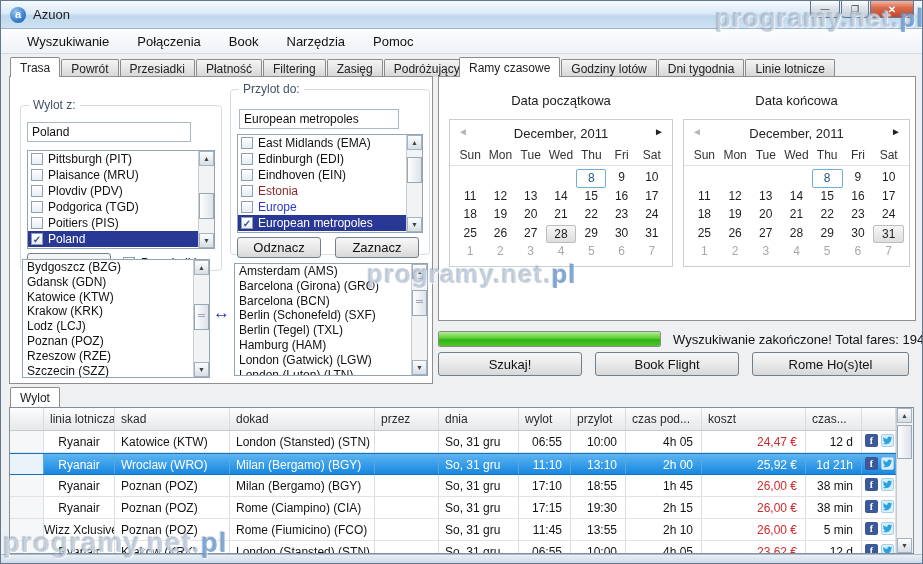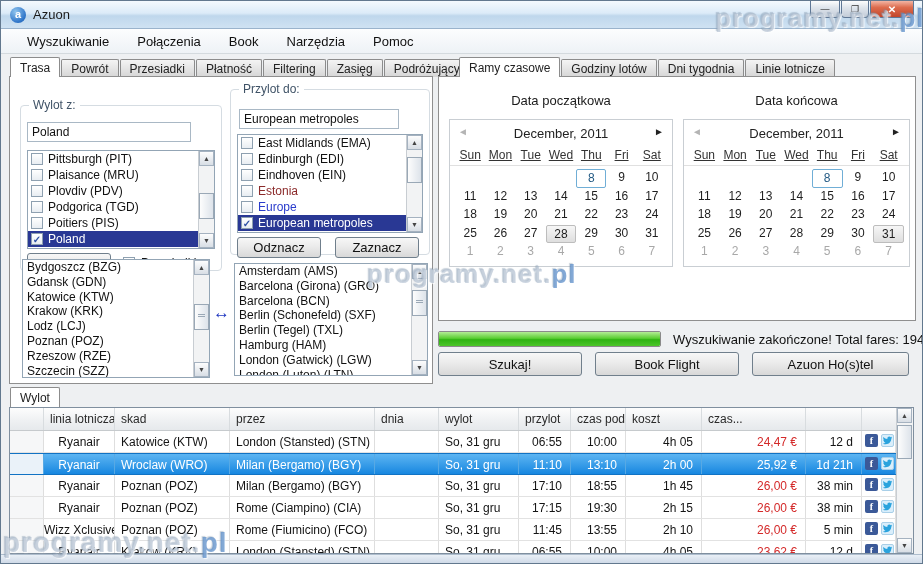--- a/index.html
+++ b/index.html
@@ -71,21 +71,21 @@
   
   .cal-title-label { position:absolute; font-size:13px; color:#1a1a1a; text-align:center; }
   .cal { position:absolute; border:1px solid #c9ced3; background:#fff; }
   .cal-nav { position:relative; height:26px; }
   .cal-arrow { position:absolute; top:6px; font-size:10px; }
   .cal-arrow.prev { left:8px; color:#b4b4b4; }
   .cal-arrow.next { right:8px; color:#222; }
   .cal-month { text-align:center; font-size:13px; color:#222; padding-top:6px; }
   .cal-weekdays { display:grid; grid-template-columns:repeat(7,1fr); padding:0 5px;
     border-bottom:1px solid #e0e0e0; }
-  .wd { text-align:center; font-size:12px; color:#333; padding:2px 0 3px;text-decoration:underline; }
+  .wd { text-align:center; font-size:12px; color:#333; padding:2px 0 3px; }
   .cal-grid { display:grid; grid-template-columns:repeat(7,1fr); padding:3px 5px 0; }
   .day { text-align:center; font-size:12px; color:#1e1e1e; height:18.5px; line-height:17px; }
   .day.trail { color:#a8a8a8; }
   .day.today { border:1px solid #70aed6; border-radius:2px; color:#235a84; }
   .day.selday { border:1px solid #bdbdbd; border-radius:2px;
     background:linear-gradient(#f6f6f6,#dedede); }
 
   .checkrow { position:absolute; display:flex; align-items:center; font-size:12px; color:#111; }
   .checkrow .cb { margin-right:6px; }
 
@@ -427,31 +427,32 @@
   </div>
   <div class="status-text" style="left:672px; top:331px;">Wyszukiwanie zakończone! Total fares: 194</div>
 
   <div class="btn" style="left:437px; top:351px; width:144px; height:24px;">
       <span>Szukaj!</span>
     </div>
   <div class="btn" style="left:594px; top:351px; width:144px; height:24px;justify-content:center;">
       <span>Book Flight</span>
     </div>
   <div class="btn" style="left:751px; top:351px; width:157px; height:24px;">
-      <span>Azuon Ho(s)tel</span>
+      <span>Rome Ho(s)tel</span>
     </div>
 
   <div class="tabs" style="left:9px; top:386px;">
     <div class="tab active"><span>Wylot</span></div>
   </div>
   <div class="rtable" style="left:8px; top:406px; width:905px; height:147px;">
     <div id="t-head" class="t-grid">
         <div class="th"></div>
         <div class="th">linia lotnicza</div>
         <div class="th">skad</div>
+        <div class="th">dokad</div>
         <div class="th">przez</div>
         <div class="th">dnia</div>
         <div class="th">wylot</div>
         <div class="th">przylot</div>
         <div class="th">czas pod...</div>
         <div class="th">koszt</div>
         <div class="th">czas...</div>
         <div class="th"></div>
       </div>
     <div id="t-body">

